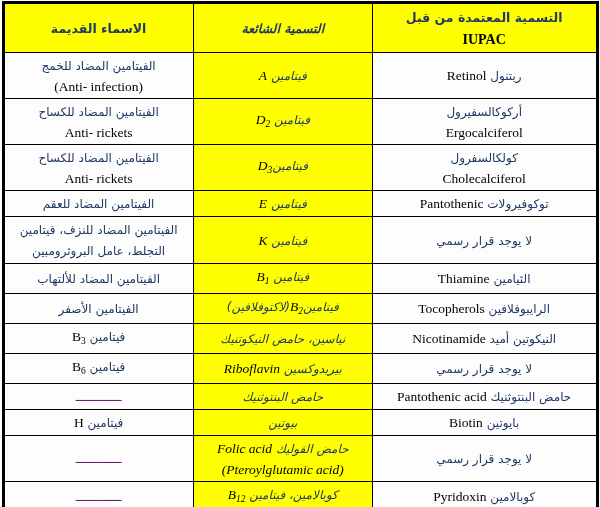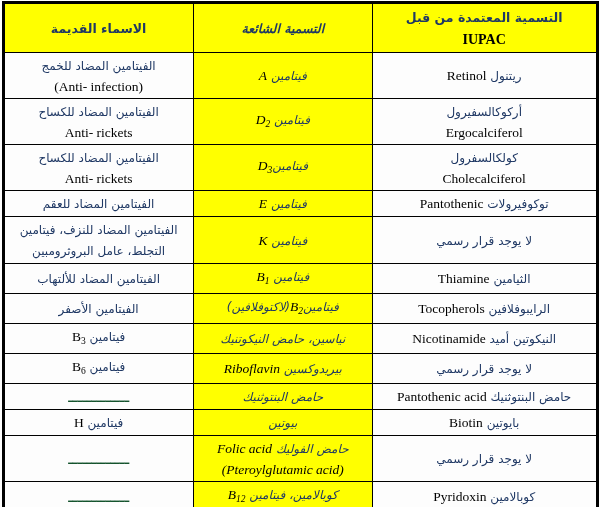--- a/index.html
+++ b/index.html
@@ -26,21 +26,21 @@
     background:var(--hl,#FFFF00);
     font-weight:bold;
     height:48px;
   }
   thead .line { line-height:21px; }
   td.common { background:var(--hl,#FFFF00);font-style:italic; }
   .line { line-height:19px; white-space:nowrap; }
   .seg.ar  { color:var(--artxt,#1F3864); font-family:"DejaVu Sans", sans-serif; font-size:12px; }
   .seg.en  { color:var(--latxt,#000000); font-family:"Liberation Serif", serif; font-size:13.5px; }
   .seg.en.sub { font-size:9.5px; vertical-align:-3px; }
-  .seg.dash { color:#14532d; font-family:"DejaVu Sans", sans-serif; font-size:16px; }
+  .seg.dash { color:#701a75; font-family:"DejaVu Sans", sans-serif; font-size:12px; }
   thead .seg.ar { font-size:12.5px; }
   thead .seg.en { font-size:14px; font-weight:bold; }
 </style>
 </head>
 <body>
 
 <div class="page">
   <table class="vit" dir="rtl">
     <colgroup>
       <col class="c-iupac">

